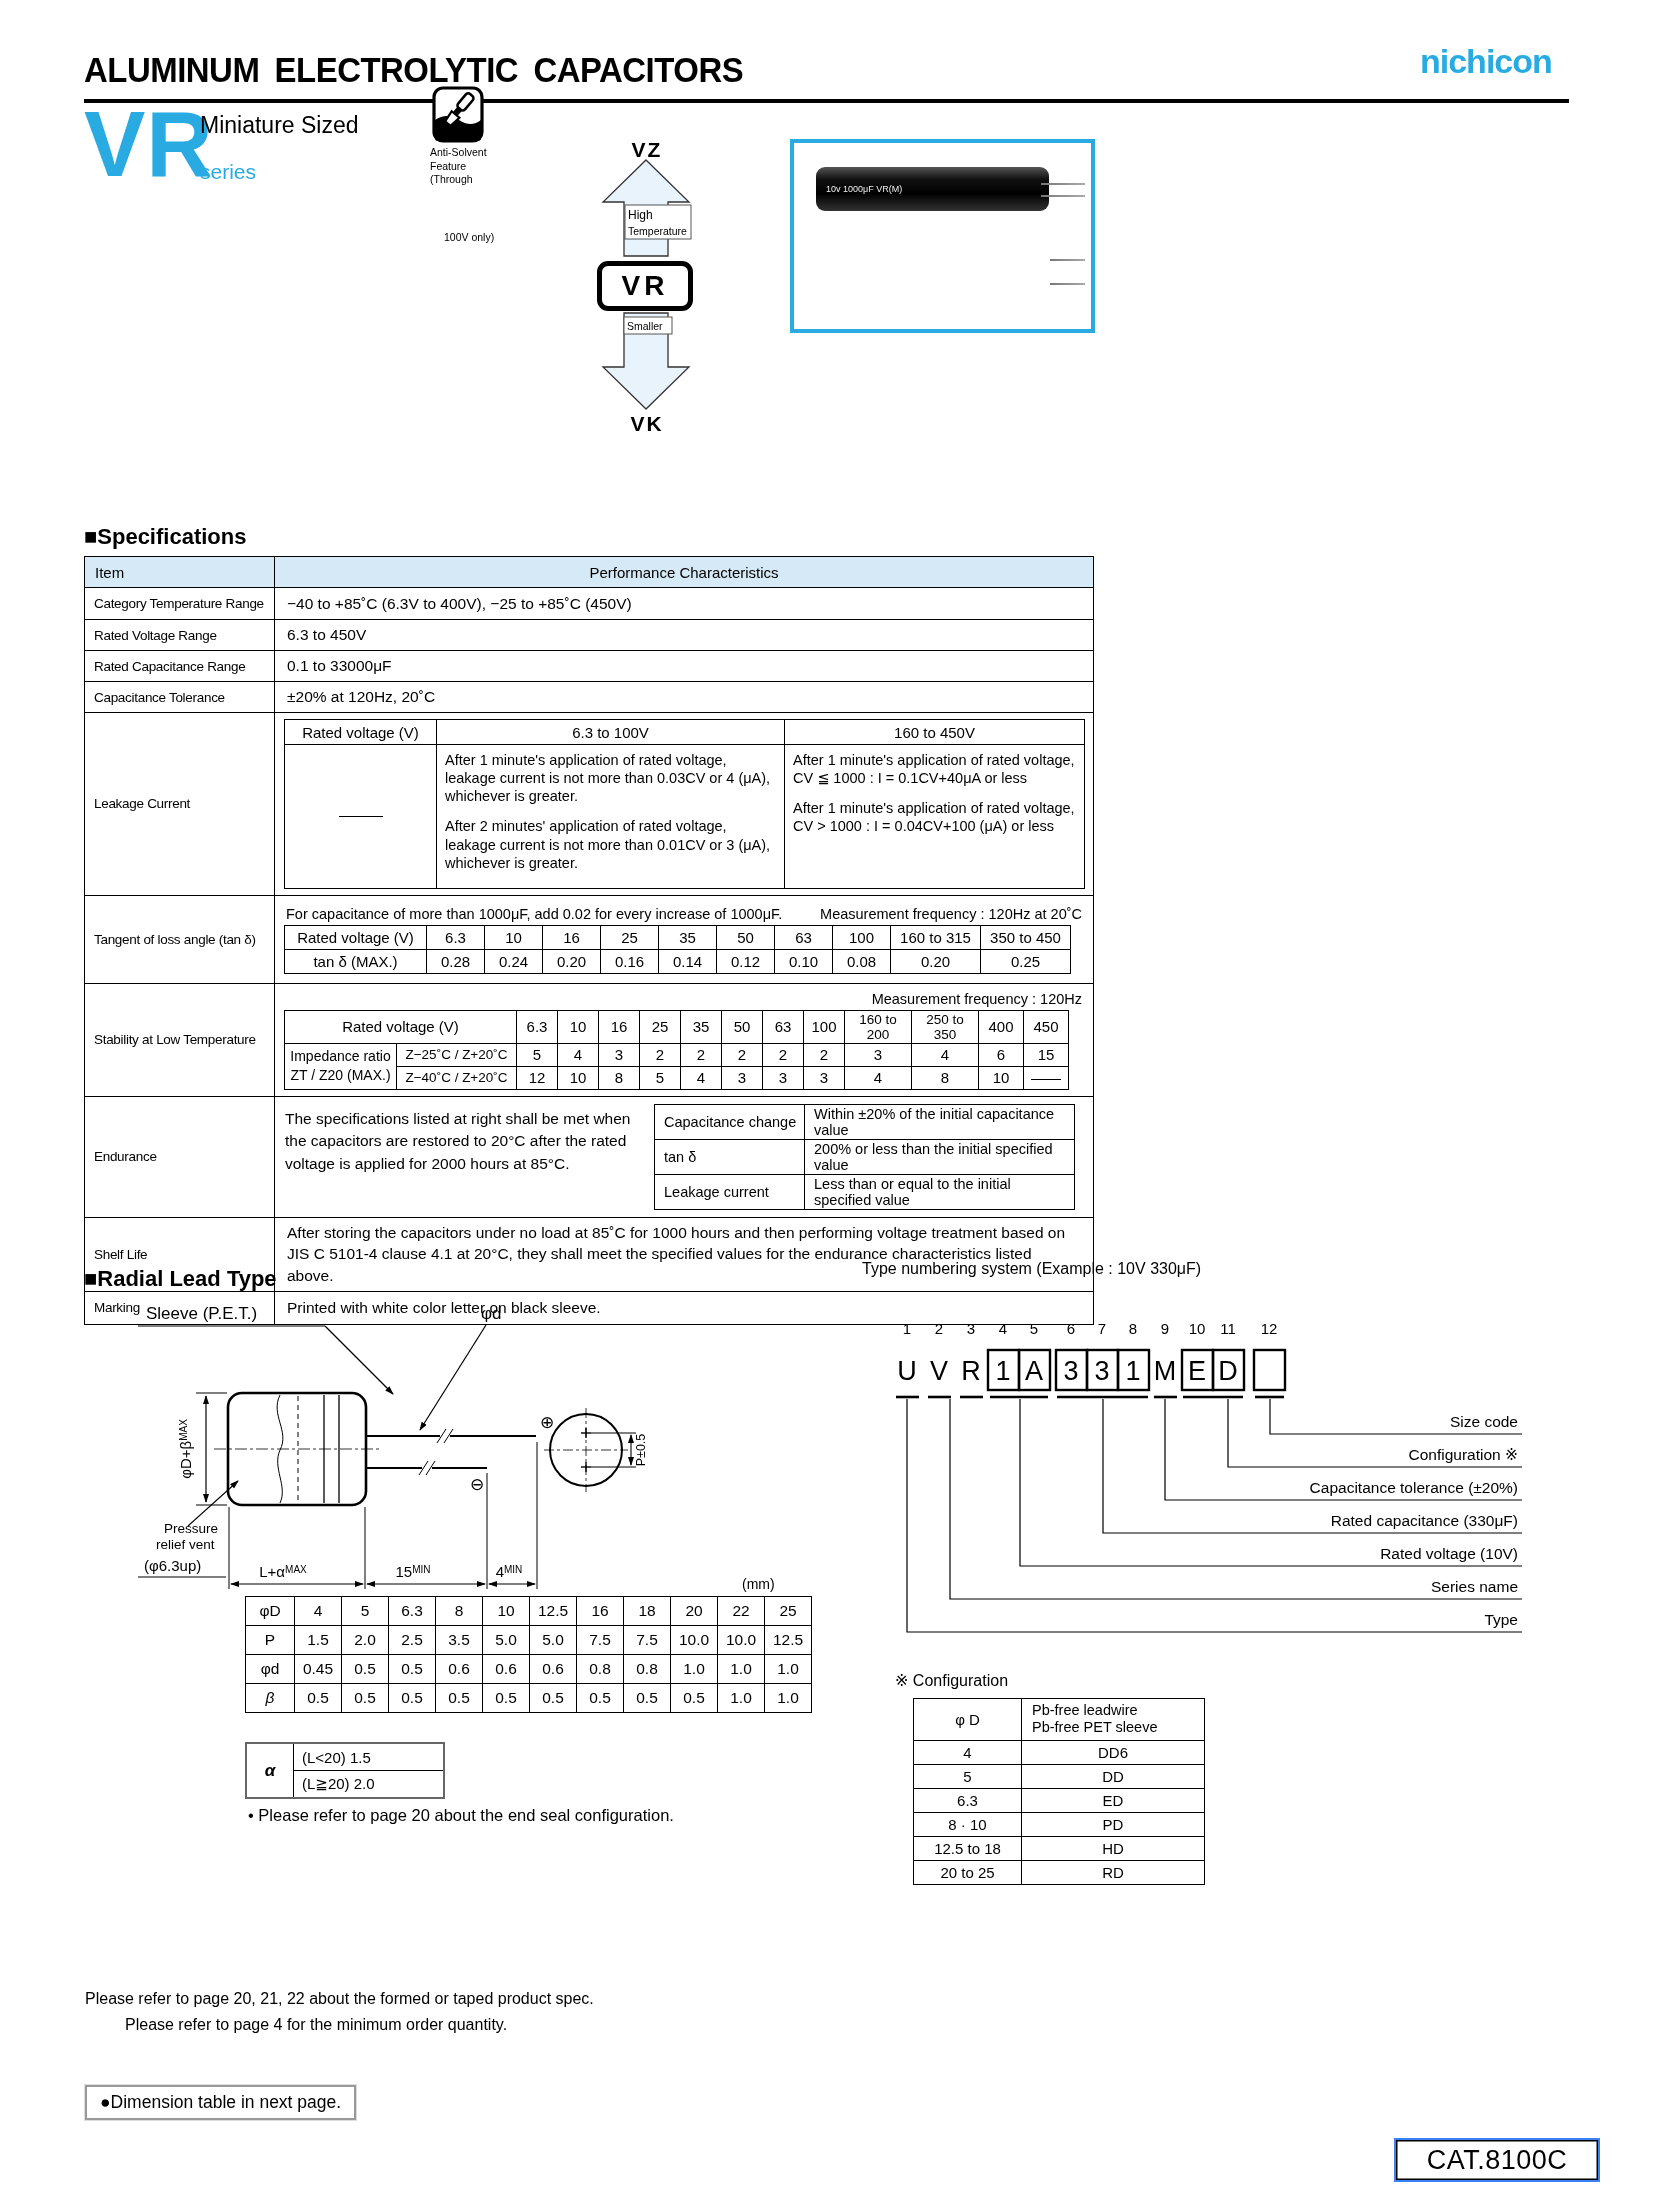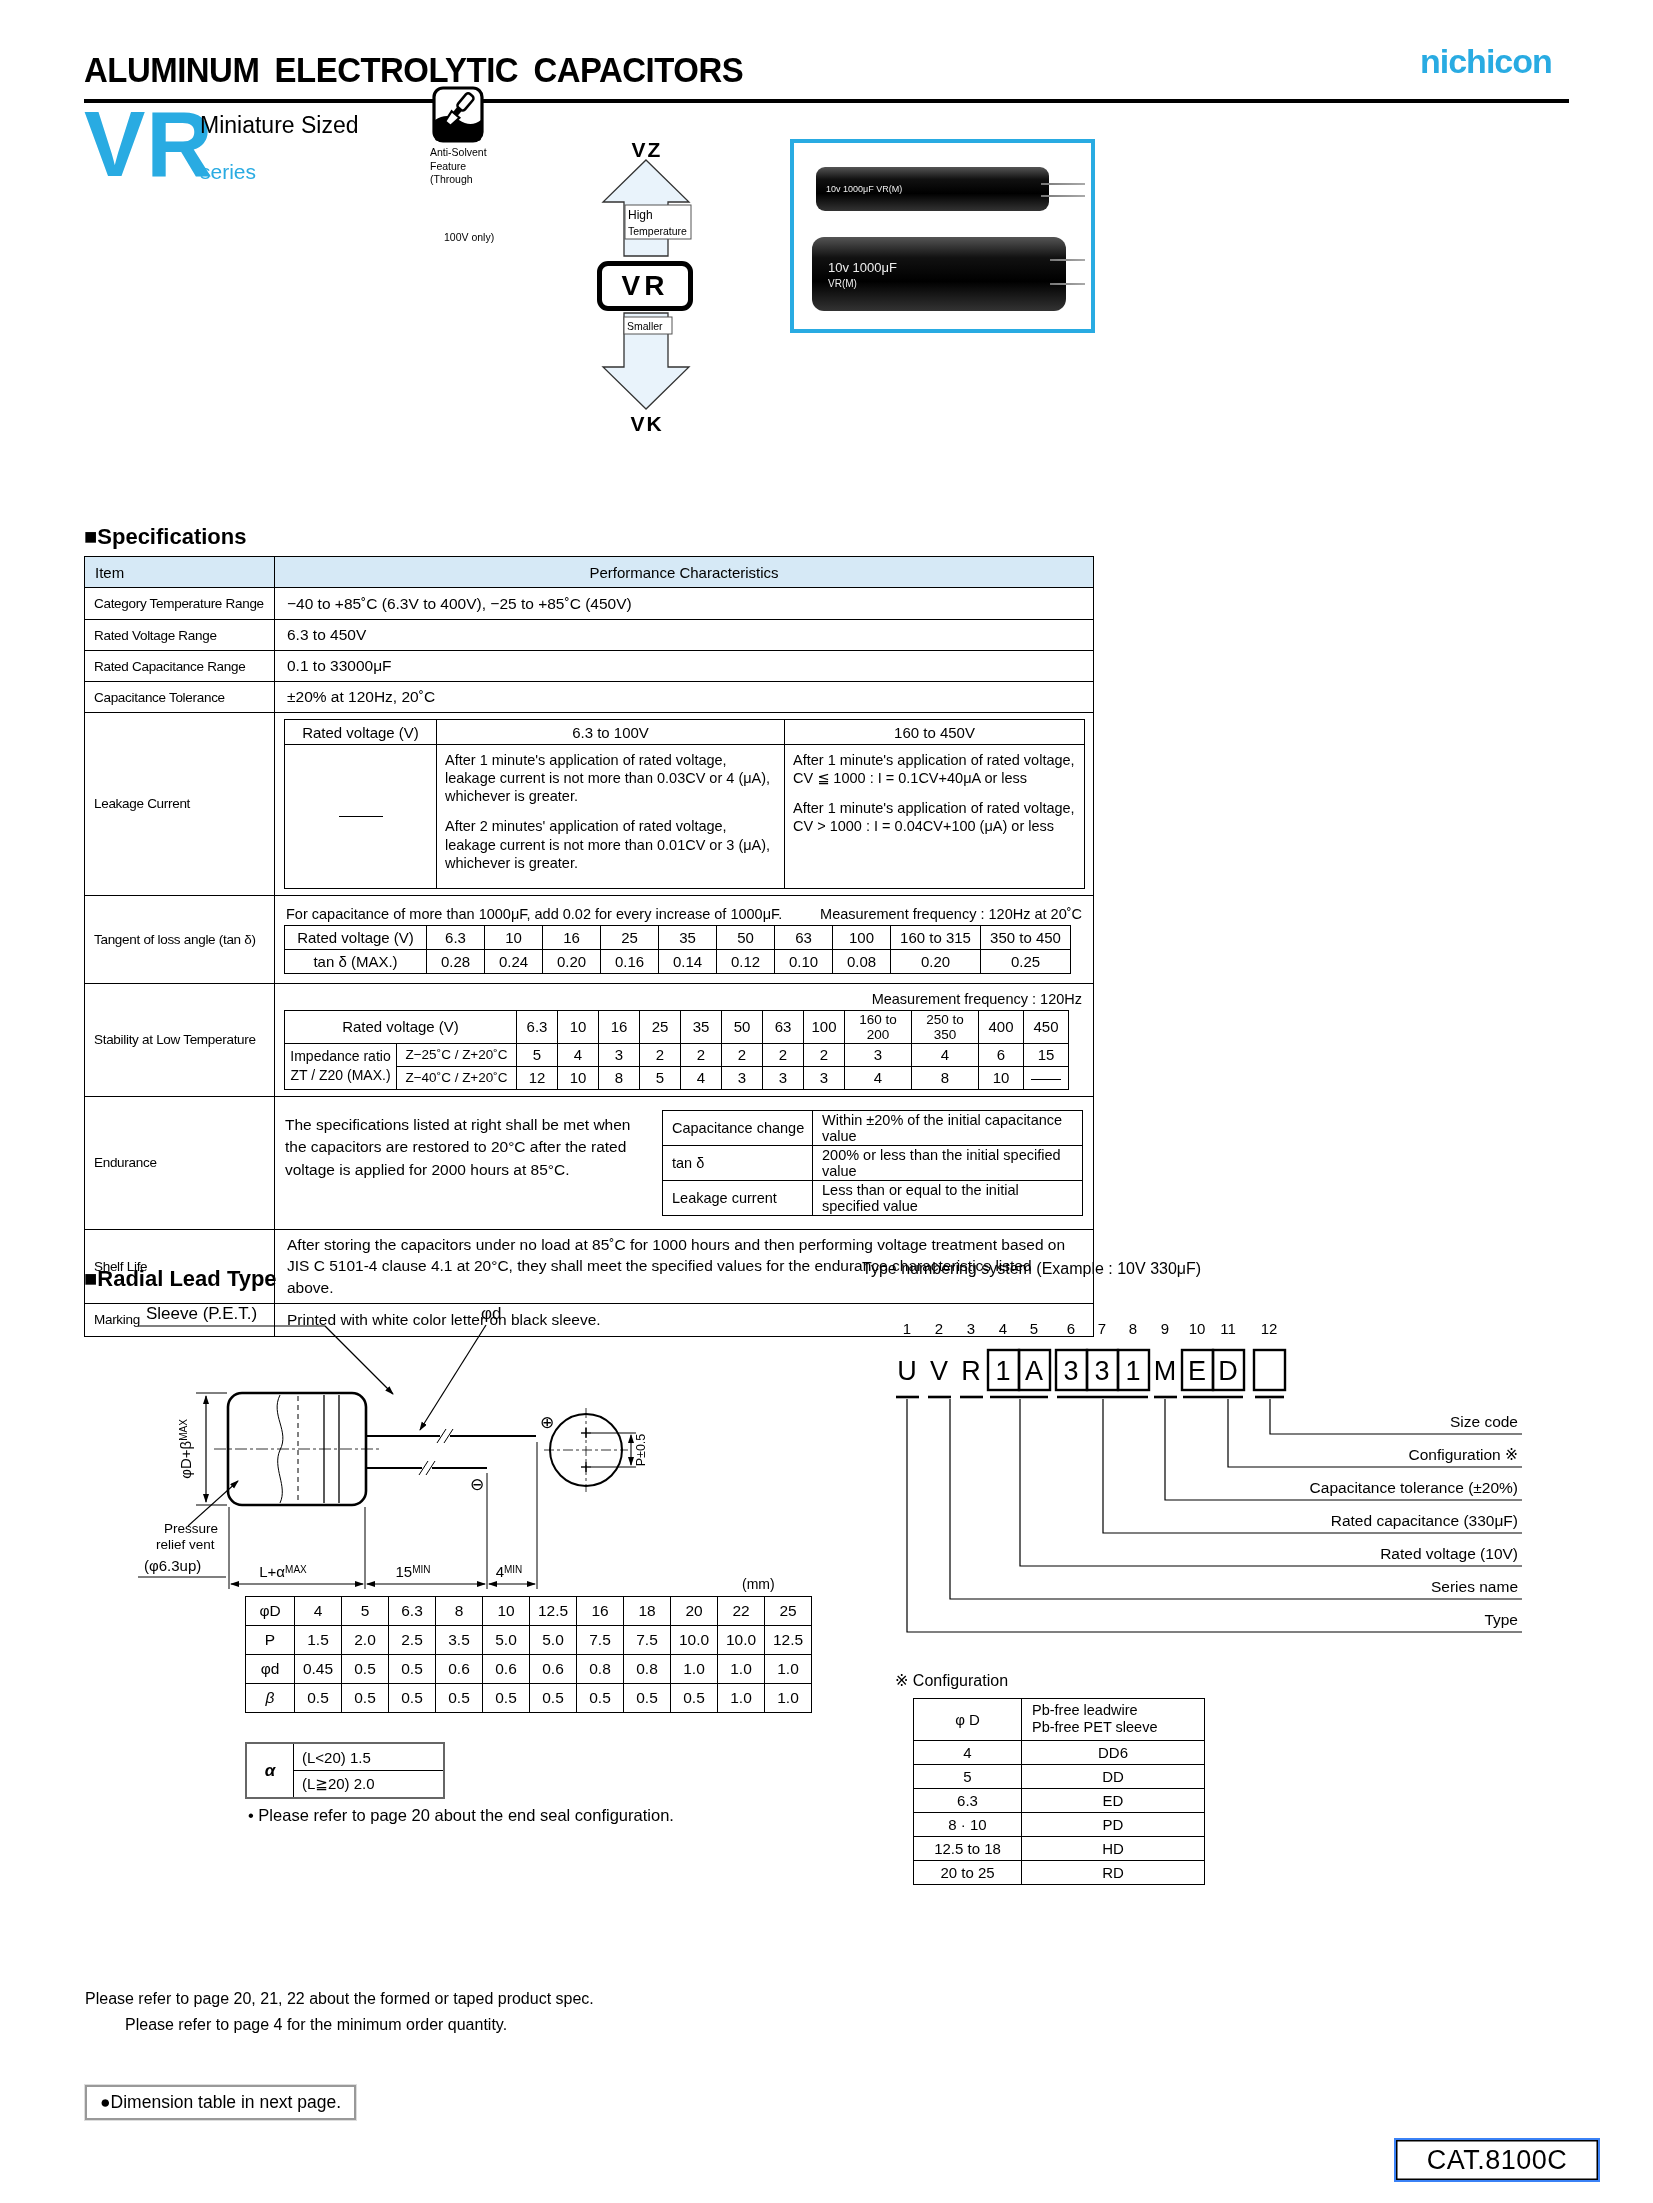--- a/index.html
+++ b/index.html
@@ -36,21 +36,21 @@
   th.hd.left{text-align:left;padding-left:10px;}
   td.lbl{font-size:13.5px;padding-left:9px;white-space:nowrap;letter-spacing:-.3px;}
   td.val{font-size:15.5px;padding-left:12px;}
   .inner{border:1.2px solid #000;}
   .inner td{border:1.2px solid #000;font-size:15px;text-align:center;padding:1px 4px;}
   .inner td.body{text-align:left;vertical-align:top;padding:4px 8px;font-size:14.5px;}
   .inner p{margin:2px 0 12px 0;line-height:1.25;}
   .dashline{width:44px;height:0;border-top:1.5px solid #000;margin:0 auto;}
   .noterow{display:flex;justify-content:space-between;font-size:14.5px;margin:1px 2px 3px 2px;}
   .pad9{padding:6px 9px;}
-  .end-flex{display:flex;align-items:flex-start;gap:22px;padding:12px 9px;}
+  .end-flex{display:flex;align-items:flex-start;gap:14px;padding:6px 9px;}
   .end-desc{width:355px;font-size:15.5px;line-height:1.45;padding-top:4px;}
   .end-t td{text-align:left;padding-left:9px;height:24px;font-size:14.5px;}
   .wraptext{font-size:15.5px;padding:4px 12px;line-height:1.4;}
   
   table.dimt{position:absolute;left:245px;top:1596px;}
   table.dimt td{border:1.5px solid #000;width:44px;height:26px;text-align:center;font-size:15.5px;}
   table.dimt td.rl{width:46px;}
   table.alphat{position:absolute;left:245px;top:1742px;border:2px solid #666;}
   table.alphat td{border:1.2px solid #000;font-size:15px;height:24px;}
   table.alphat td.ga{width:44px;text-align:center;font-style:italic;font-weight:bold;font-size:17px;}
@@ -113,24 +113,20 @@
     <text x="26" y="19" font-size="10.5">Smaller</text>
   </svg>
   <div class="abs flow-lbl" style="left:612px;top:412px;">VK</div>
 
   <div class="abs photo-box">
     <div class="cap" style="left:22px;top:24px;width:223px;height:44px;border-radius:9px;padding-left:10px;font-size:9px;">
       <span>10v 1000μF  VR(M)</span>
     </div>
     <div class="lead" style="left:247px;top:40px;width:44px;"></div>
     <div class="lead" style="left:247px;top:52px;width:44px;"></div>
-    <div class="cap" style="left:18px;top:94px;width:238px;height:74px;border-radius:12px;padding-left:16px;font-size:13px;gap:3px;">
-      <span>10v 1000μF</span>
-      <span style="font-size:10px">VR(M)</span>
-    </div>
     <div class="lead" style="left:256px;top:116px;width:35px;"></div>
     <div class="lead" style="left:256px;top:140px;width:35px;"></div>
   </div>
 
   <div class="abs sec-head" style="left:84px;top:524px;">■Specifications</div>
 
   <table class="spec">
     <colgroup>
         <col style="width:190px">
         <col>

